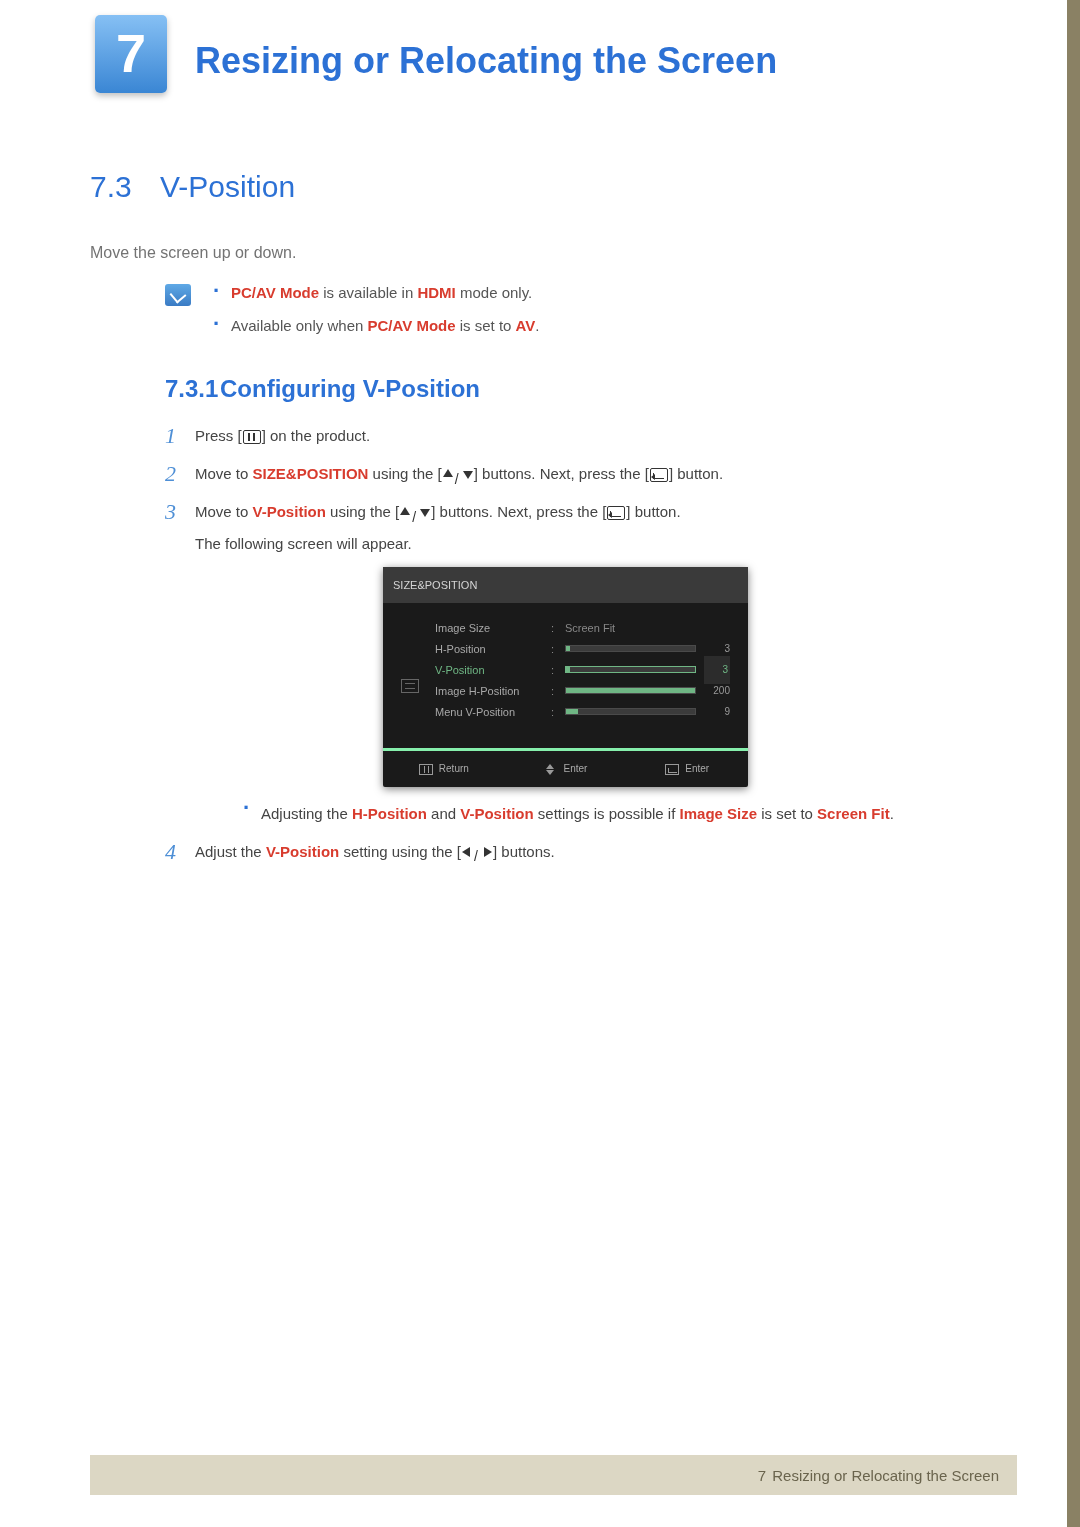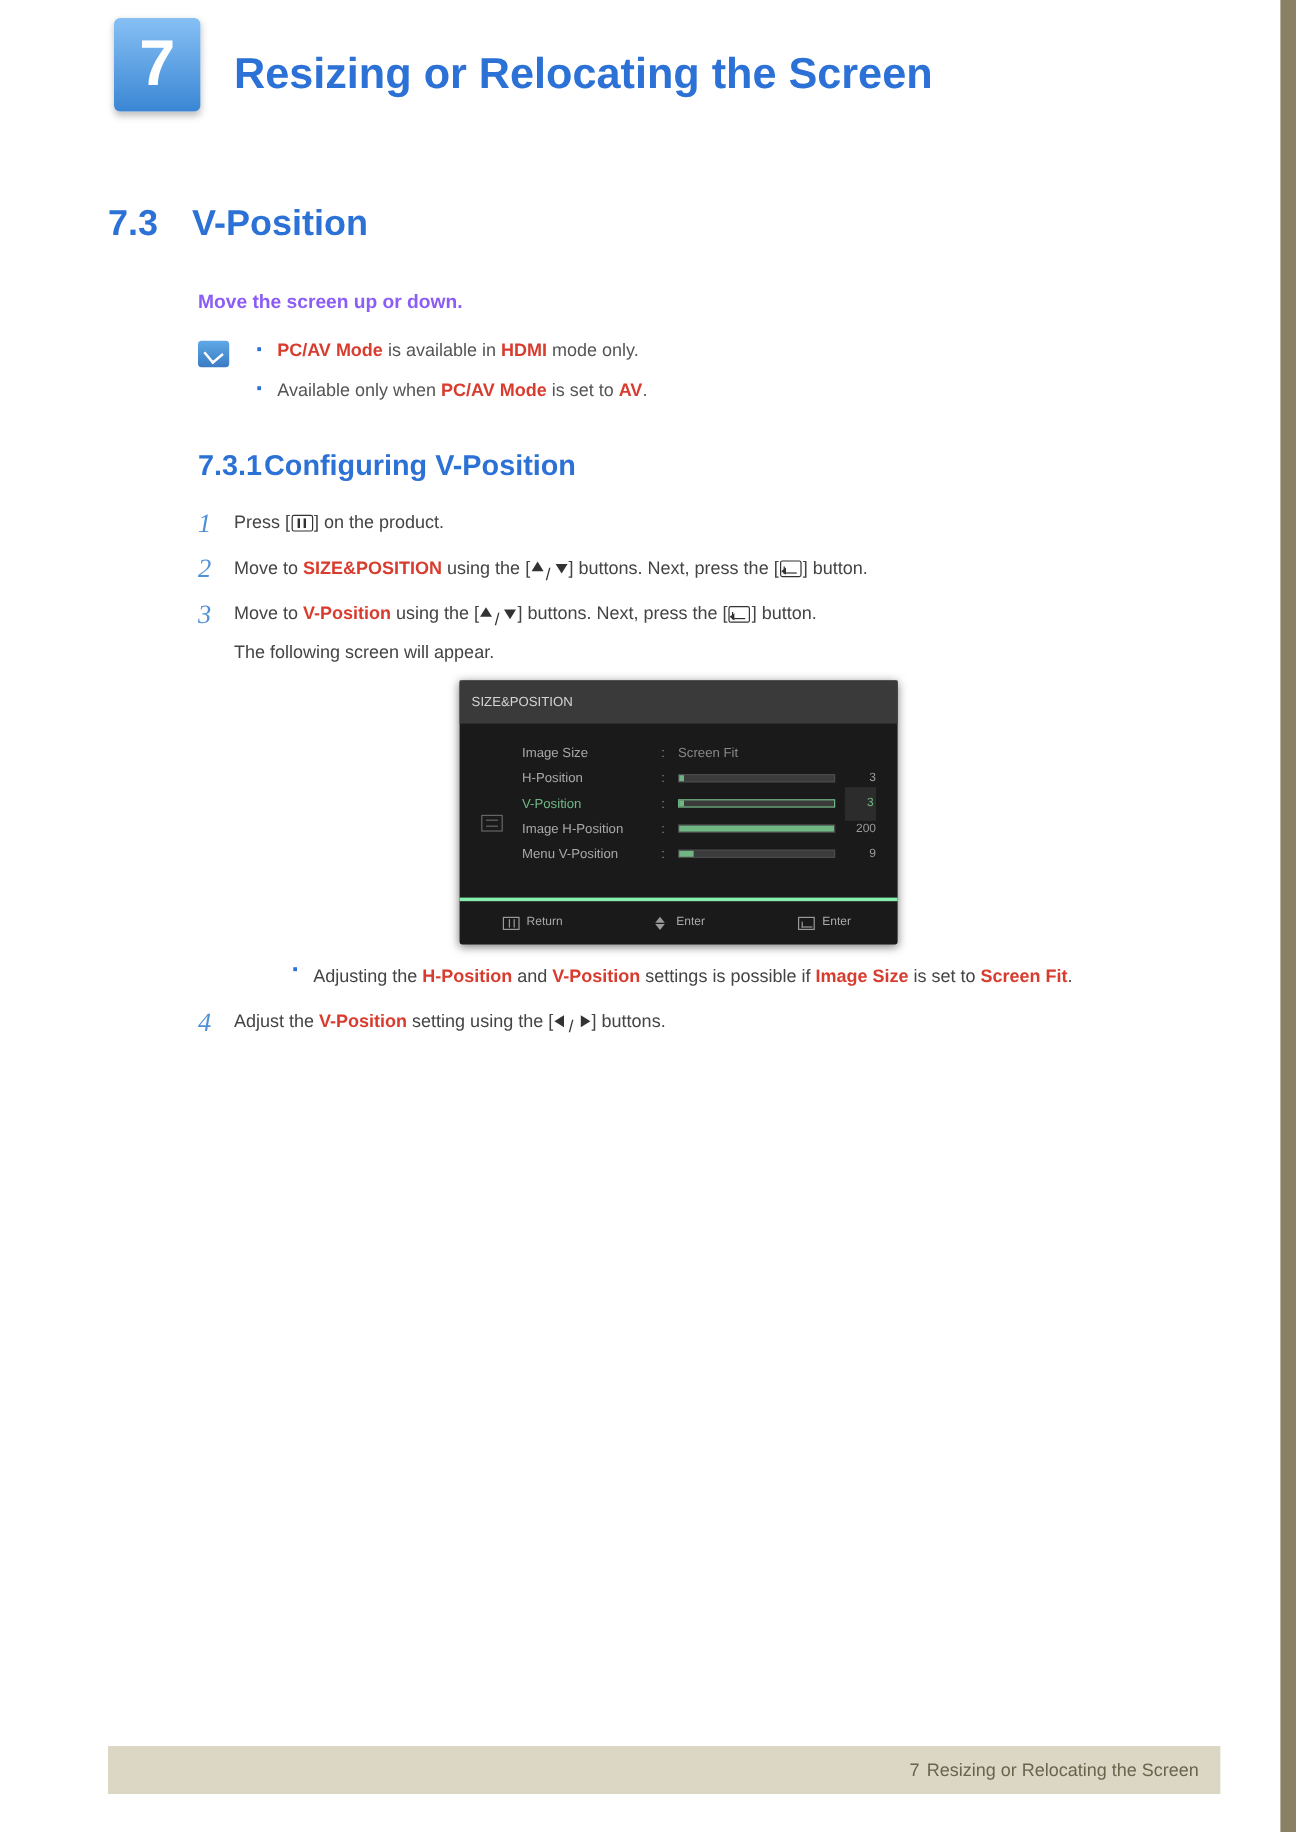--- a/index.html
+++ b/index.html
@@ -41,31 +41,29 @@
     font-size: 36px;
     font-weight: bold;
     color: #2c71d5;
   }
   
   .content {
     padding: 40px 100px 0 90px;
   }
   .h2 {
     font-size: 30px;
-    font-weight: bold;
+    font-weight: normal;
     color: #2c71d5;
     margin-bottom: 40px;
   }
   .h2 .num { display:inline-block; width:70px; }
   .intro {
-    margin-left: 75px;
     font-size: 16px;
-    color: #8b5cf6;
+    color: #737373;
     margin-bottom: 22px;
-    font-weight: bold;
   }
   .note-block {
     margin-left: 75px;
     display: flex;
     gap: 22px;
     margin-bottom: 25px;
   }
   .note-icon {
     width: 26px; height: 22px;
     background: linear-gradient(#5fa9e6,#3a7bc4);

